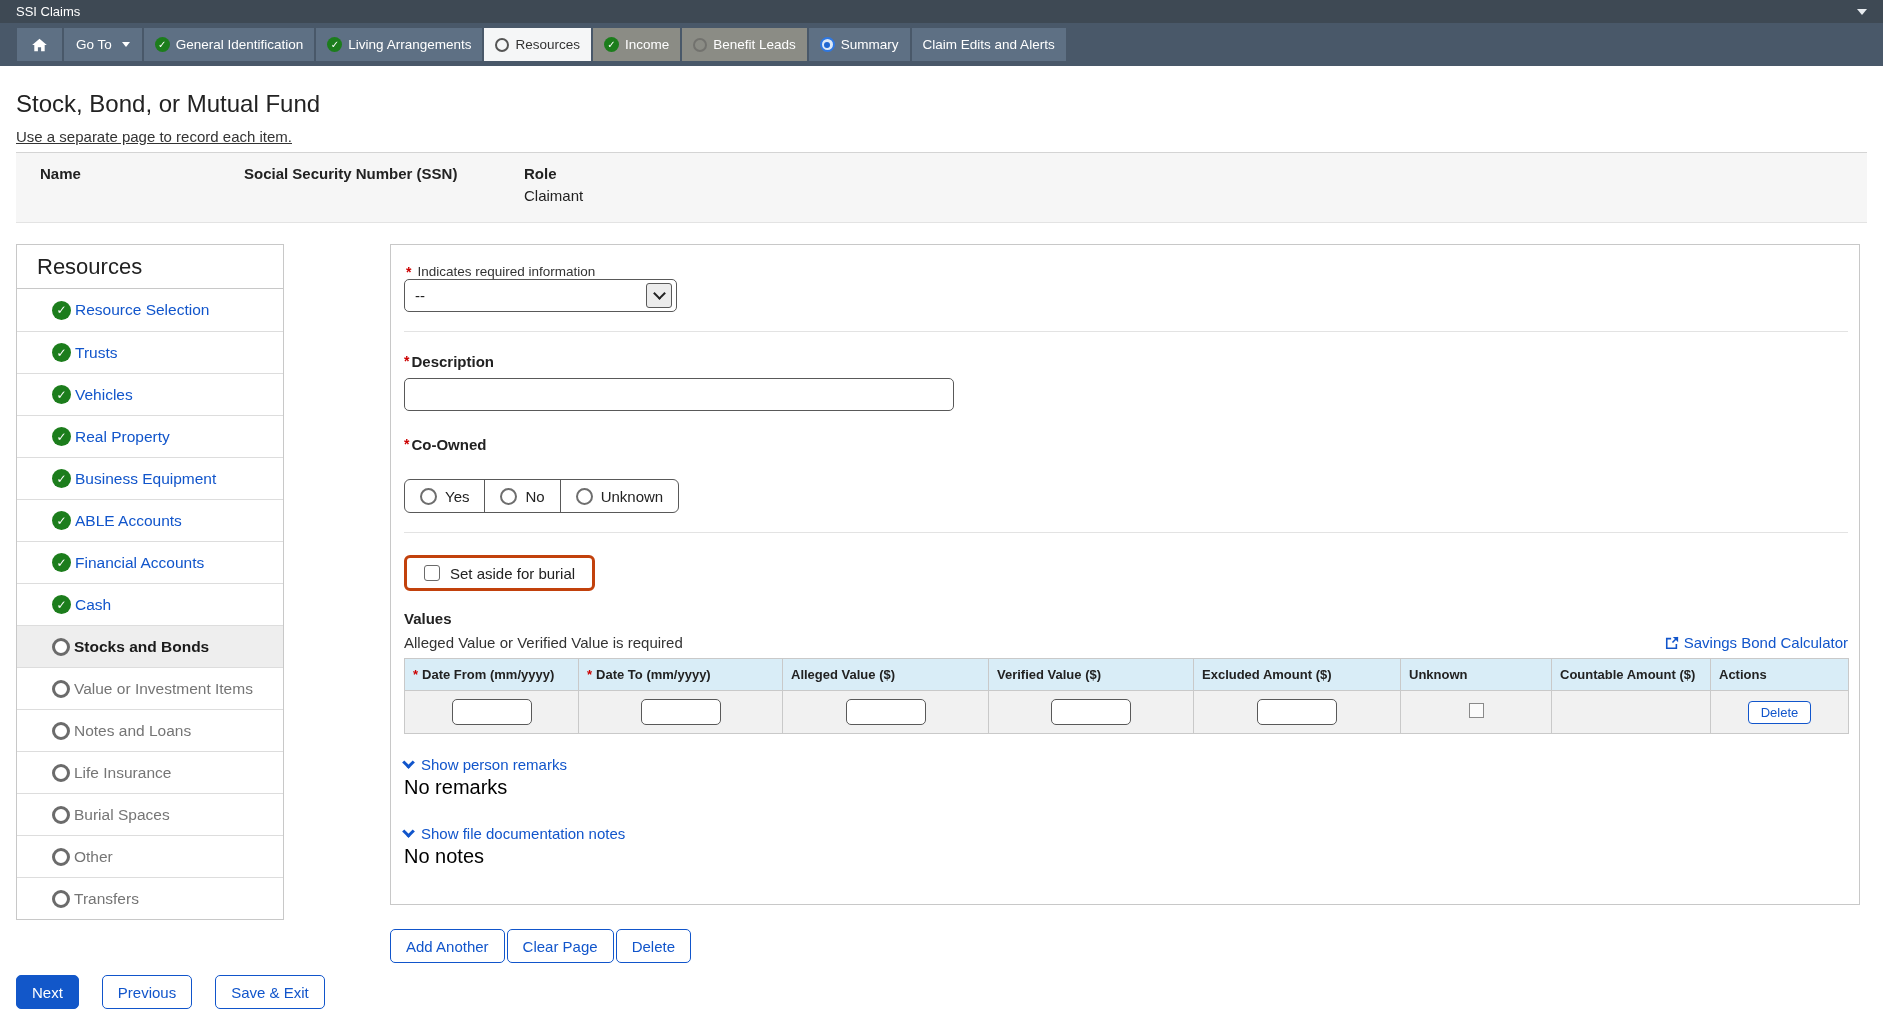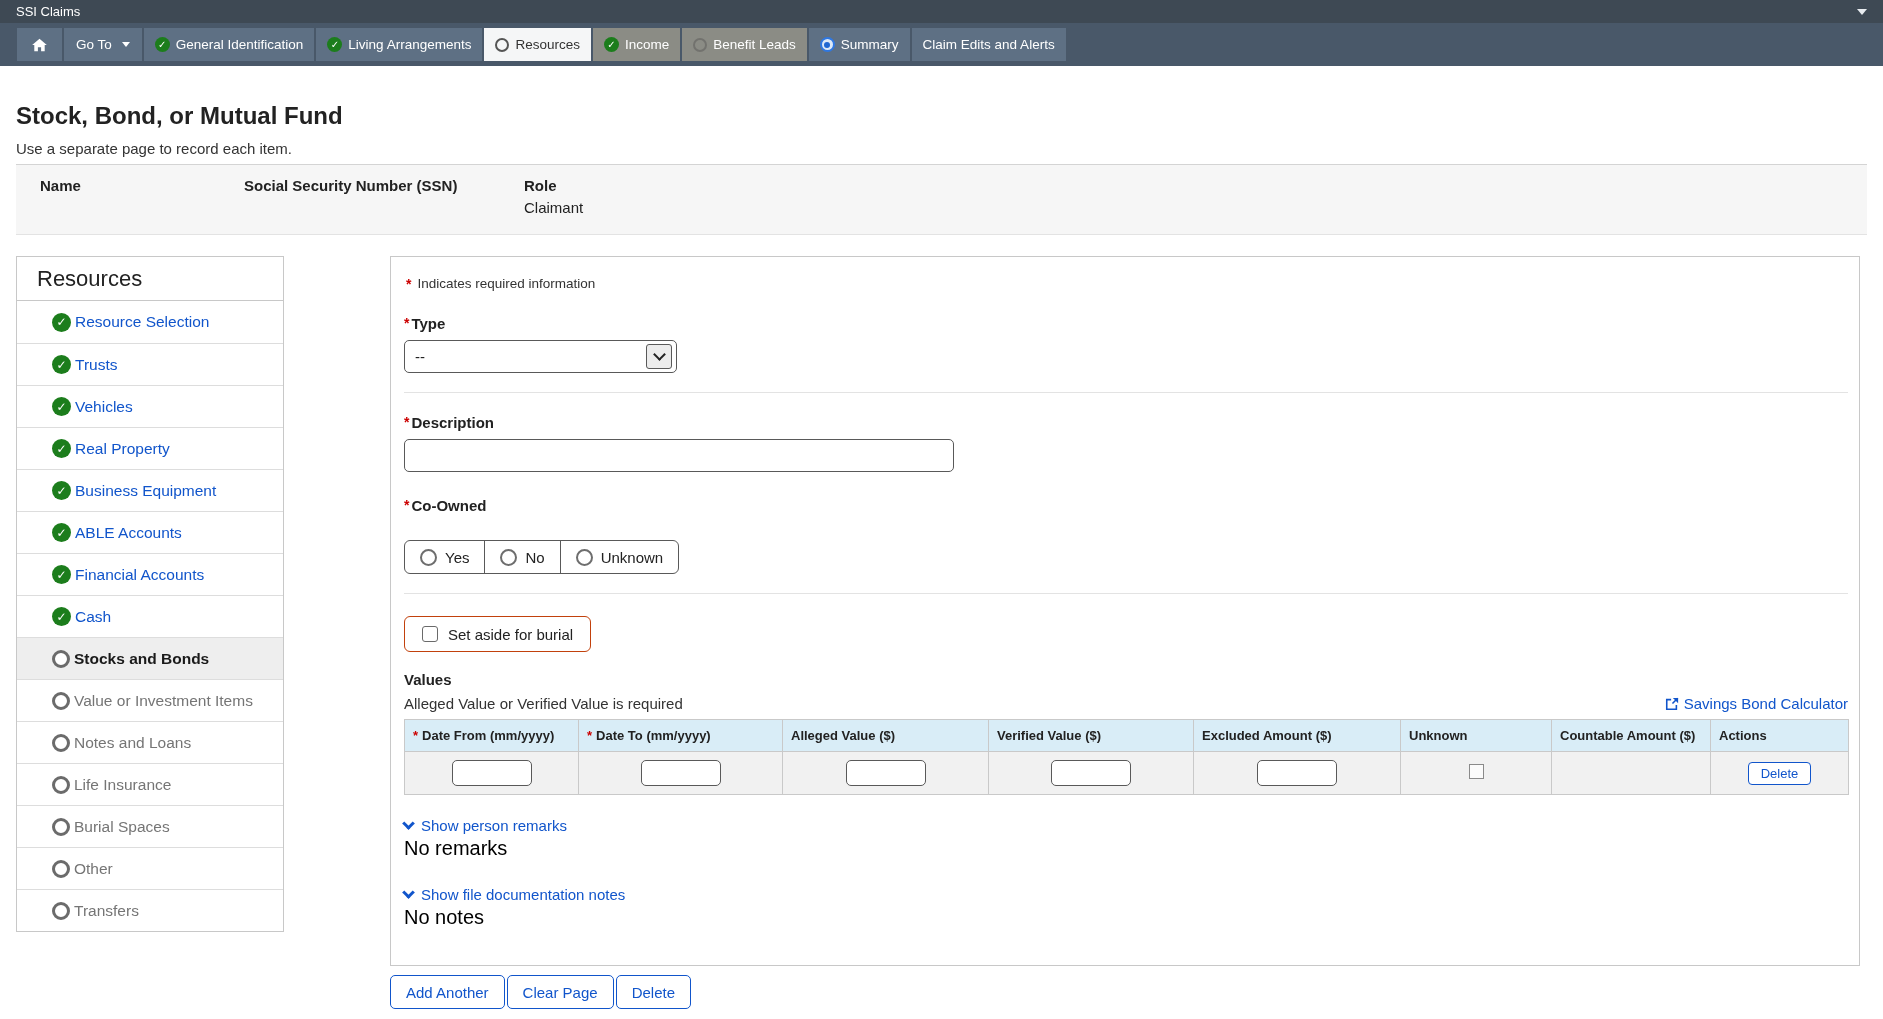--- a/index.html
+++ b/index.html
@@ -27,22 +27,22 @@
     align-items: center; justify-content: center; flex: none; }
   .ic-ring { width: 14px; height: 14px; border-radius: 50%; border: 2.5px solid #72726e;
     background: transparent; display: inline-block; flex: none; }
   .tab-active .ic-ring { border-color: #555; }
   .ic-target { width: 15px; height: 15px; border-radius: 50%; border: 2.5px solid #2f77e0;
     background: #dce8f7; display: inline-flex; align-items: center; justify-content: center; flex: none; }
   .ic-target::after { content: ""; width: 6px; height: 6px; border-radius: 50%; background: #1f66d1; }
 
   
   main { padding: 0 16px; }
-  h1 { font-size: 24px; font-weight: 700; color: #222; padding-top: 36px; line-height: 28px; }
-  .subtitle { font-size: 15px; color: #333; margin-top: 10px; }
+  h1 { font-size: 24px; font-weight: 400; color: #222; padding-top: 24px; line-height: 28px; }
+  .subtitle { font-size: 15px; color: #333; margin-top: 10px; text-decoration: underline; }
   .person-panel { margin-top: 7px; background: #f6f6f6; border-top: 1px solid #d4d4d4;
     border-bottom: 1px solid #e3e3e3; height: 71px; padding: 12px 24px; display: flex; }
   .pp-col { display: flex; flex-direction: column; gap: 5px; font-size: 15px; }
   .pp-col b { font-weight: bold; color: #222; }
   .pp-name { width: 204px; } .pp-ssn { width: 280px; }
 
   
   .layout { display: flex; margin-top: 21px; gap: 106px; align-items: flex-start; }
 
   
@@ -81,21 +81,21 @@
   .text-input { width: 550px; height: 33px; border: 1px solid #595959; border-radius: 5px;
     font-size: 15px; padding: 0 8px; font-family: inherit; }
 
   .radio-group { display: inline-flex; border: 1px solid #595959; border-radius: 6px;
     height: 34px; overflow: hidden; margin-top: 18px; }
   .radio-seg { display: inline-flex; align-items: center; gap: 8px; padding: 0 15px; font-size: 15px; }
   .radio-seg + .radio-seg { border-left: 1px solid #595959; }
   .radio-dot { width: 17px; height: 17px; border: 2.5px solid #6e6e6e; border-radius: 50%;
     background: #fff; appearance: none; -webkit-appearance: none; cursor: pointer; flex: none; }
 
-  .check-box-wrap { display: inline-flex; align-items: center; gap: 10px; border: 1px solid #c2410c;
+  .check-box-wrap { display: inline-flex; align-items: center; gap: 10px; border: 3px solid #c2410c;
     border-radius: 6px; height: 36px; padding: 0 17px; margin-top: 22px; font-size: 15px; }
   .square-check { width: 16px; height: 16px; border: 1.5px solid #6a6a6a; border-radius: 3px;
     background: #fff; appearance: none; -webkit-appearance: none; cursor: pointer; flex: none; }
 
   .values-head { font-weight: bold; font-size: 15px; margin-top: 19px; }
   .values-row2 { display: flex; justify-content: space-between; align-items: flex-end; margin-top: 7px; }
   .values-note { font-size: 15px; color: #333; }
   .calc-link { font-size: 15px; color: #1155cb; display: inline-flex; align-items: center;
     gap: 5px; text-decoration: none; cursor: pointer; }
 
@@ -260,21 +260,20 @@
           <div class="sb-item pending">
             <span class="sb-ic-ring"></span>
             <span class="sb-label">Transfers</span>
           </div>
         </div>
     </aside>
 
     <section class="panel">
       <div class="req-note star">Indicates required information</div>
 
-      <div class="form-label required" style="margin-top:24px">Type</div>
       <div class="select-box">
         <span>--</span>
         <span class="select-arrow">
             <span class="chev"></span>
           </span>
       </div>
 
       <div class="sep"></div>
 
       <div class="form-label required">Description</div>

